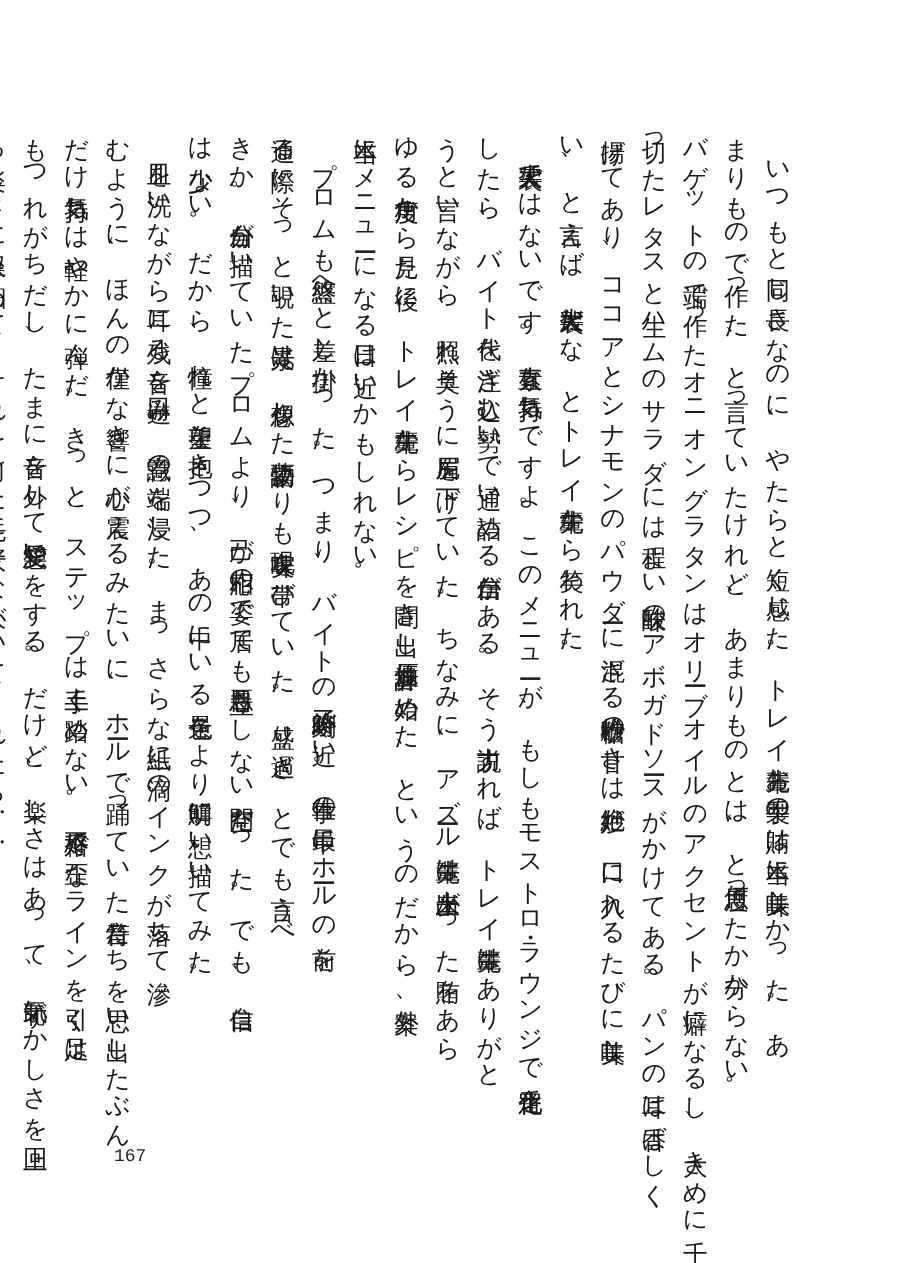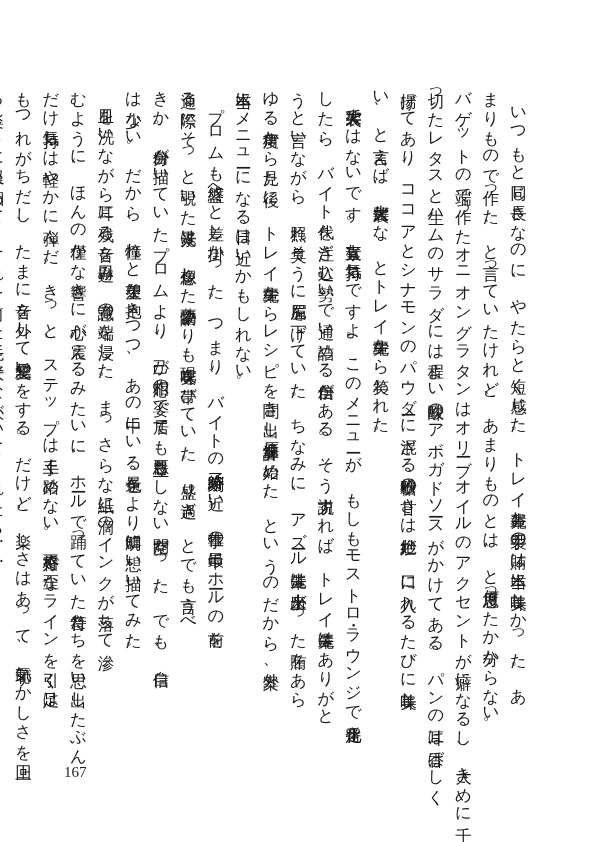--- a/index.html
+++ b/index.html
@@ -33,24 +33,24 @@
     font-size: 16.4px;
     line-height: 27.5px;
     letter-spacing: 0.6px;
   }
   .line {
     display: block;
     white-space: nowrap;
   }
   .page-number {
     position: absolute;
-    left: 64px;
+    left: 76px;
     top: 764px;
-    font-size: 15px;
-    font-family: Liberation Serif, serif;
+    font-size: 12px;
+    font-family: Liberation Mono, monospace;
     color: #222;
   }
 </style>
 </head>
 <body>
 
 <div class="page">
   <div class="text-block">
     <span class="line" style="padding-top: 1em;">いつもと同じ長さなのに、やたらと短く感じた。トレイ先輩お手製の賄は本当に美味しかった。あ</span>
     <span class="line">まりもので作った、と言っていたけれど、あまりものとは、と何度思ったか分からない。</span>

